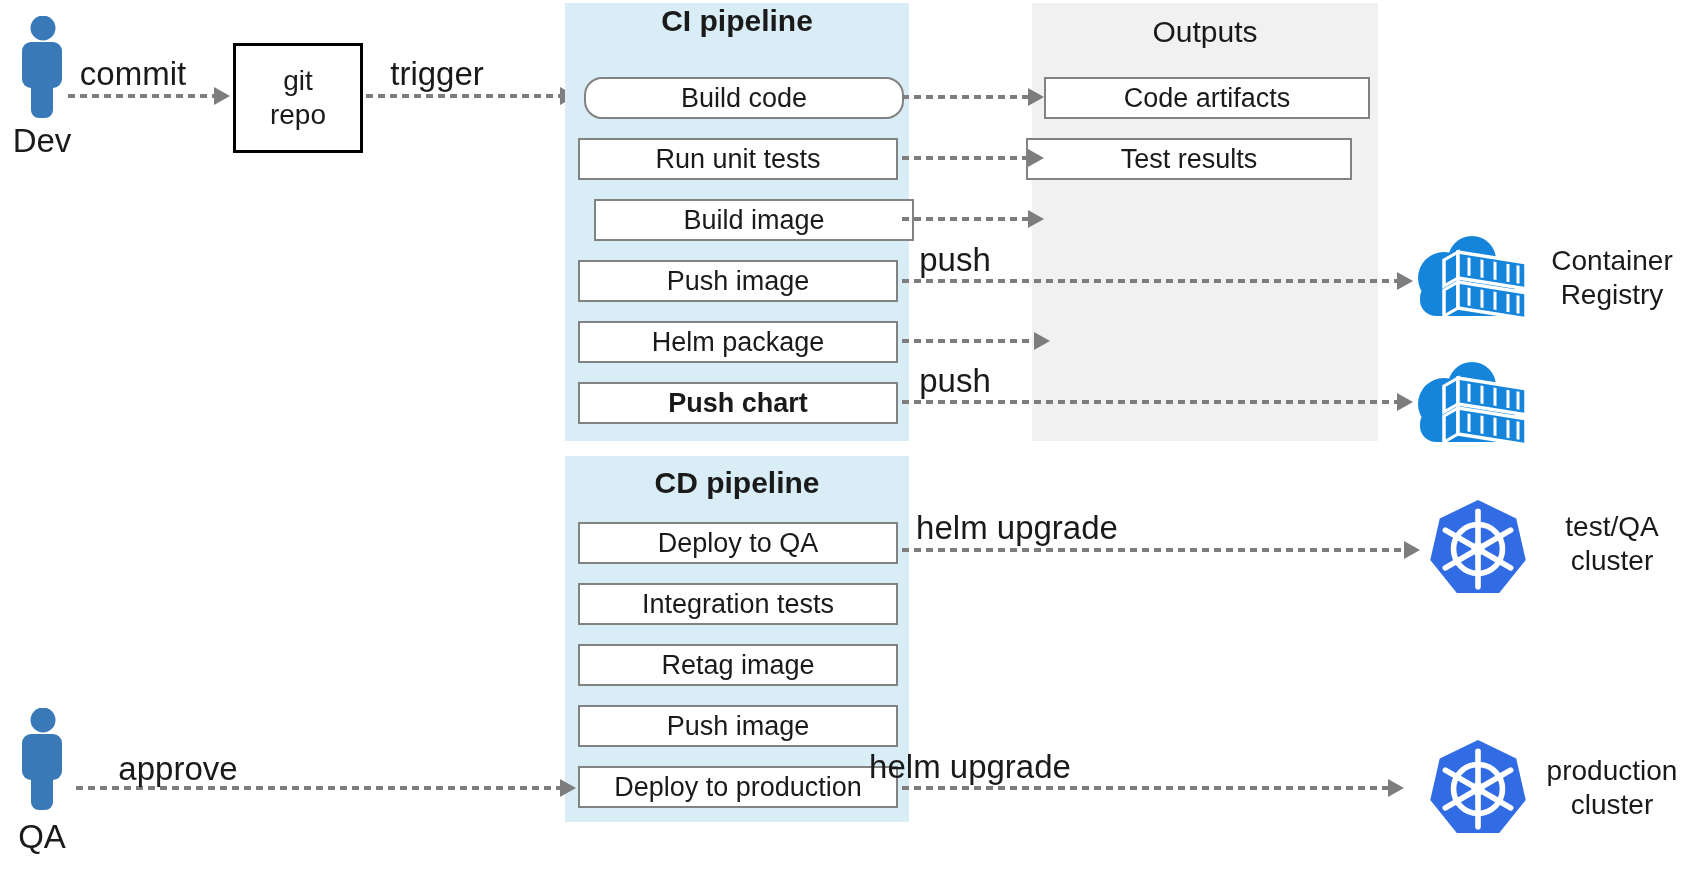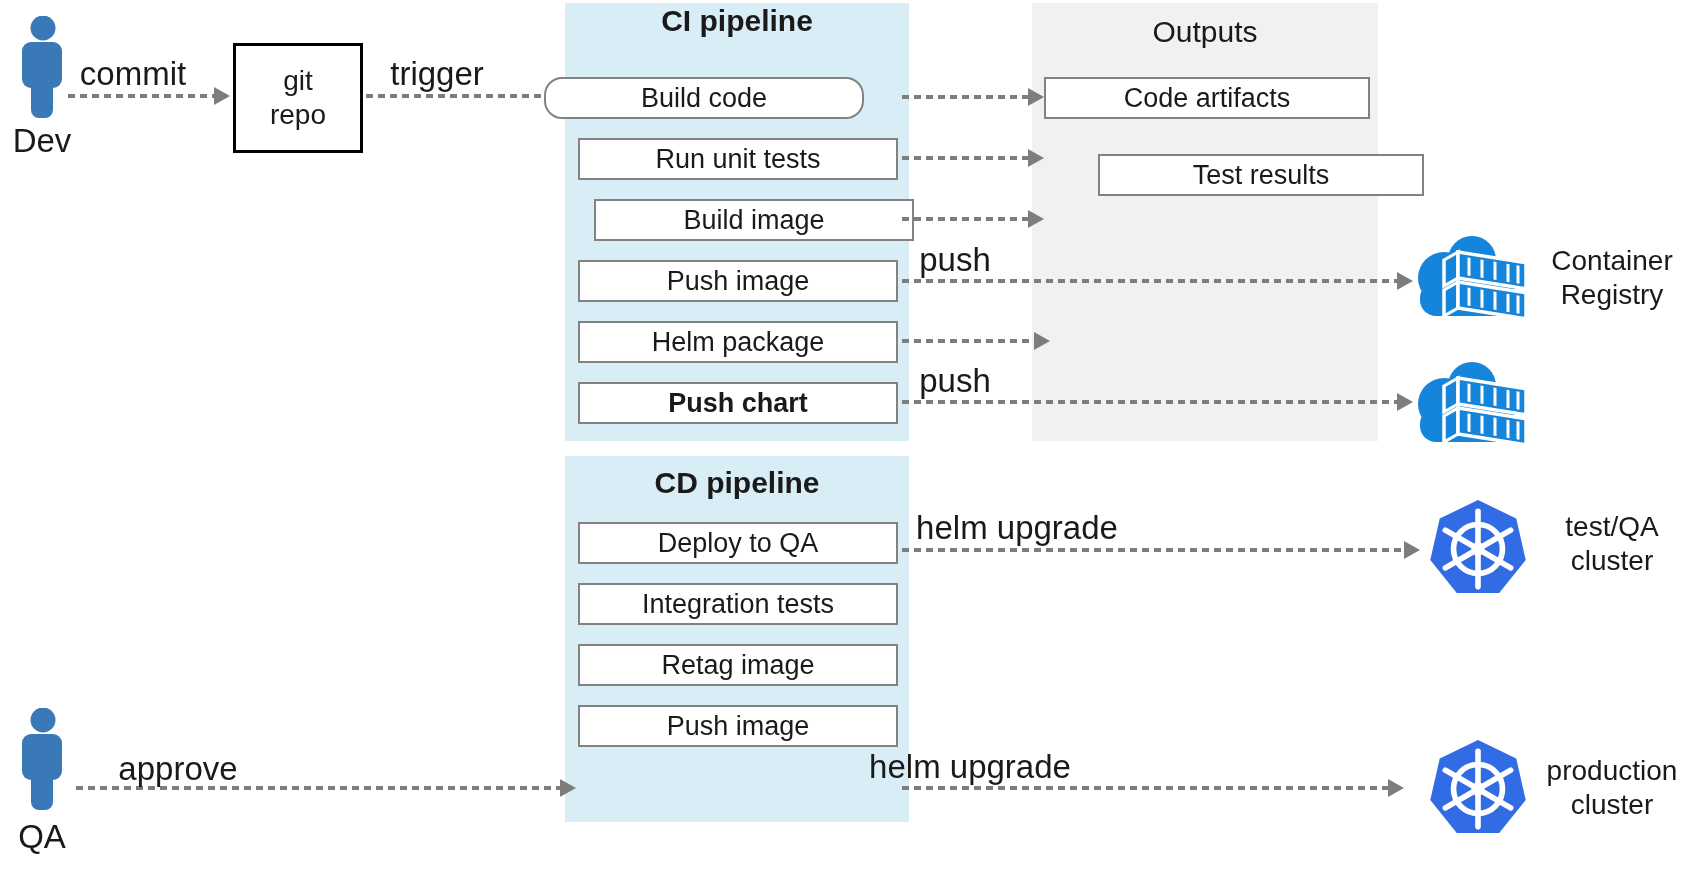--- a/index.html
+++ b/index.html
@@ -60,31 +60,31 @@
     <div>git</div>
     <div>repo</div>
   </div>
 
   <div class="dash" style="left:366px;top:94px;width:194px;"></div>
   <div class="ah" style="left:560px;top:87px;"></div>
   <div class="lbl" style="left:382px;top:57px;width:110px;">trigger</div>
 
   <div class="panel ci-bg" style="left:565px;top:3px;width:344px;height:438px;"></div>
   <div class="ptitle bold" style="left:565px;top:4px;width:344px;">CI pipeline</div>
-  <div class="stepbox" style="left:544px;top:77px;border-radius:18px;">Build code</div>
+  <div class="stepbox" style="left:584px;top:77px;border-radius:18px;">Build code</div>
   <div class="stepbox" style="left:578px;top:138px;">Run unit tests</div>
   <div class="stepbox" style="left:578px;top:199px;margin-left:16px;">Build image</div>
   <div class="stepbox" style="left:578px;top:260px;">Push image</div>
   <div class="stepbox" style="left:578px;top:321px;">Helm package</div>
   <div class="stepbox" style="left:578px;top:382px;font-weight:bold;">Push chart</div>
 
   <div class="panel out-bg" style="left:1032px;top:3px;width:346px;height:438px;"></div>
   <div class="ptitle" style="left:1032px;top:15px;width:346px;">Outputs</div>
   <div class="outbox" style="left:1044px;top:77px;">Code artifacts</div>
-  <div class="outbox" style="left:1098px;top:138px;margin-top:16px;">Test results</div>
+  <div class="outbox" style="left:1026px;top:138px;">Test results</div>
 
   <div class="dash" style="left:902px;top:95px;width:126px;"></div>
   <div class="ah" style="left:1028px;top:88px;"></div>
   <div class="dash" style="left:902px;top:156px;width:126px;"></div>
   <div class="ah" style="left:1028px;top:149px;"></div>
   <div class="dash" style="left:902px;top:217px;width:126px;"></div>
   <div class="ah" style="left:1028px;top:210px;"></div>
   <div class="dash" style="left:902px;top:339px;width:132px;"></div>
   <div class="ah" style="left:1034px;top:332px;"></div>
 
@@ -165,20 +165,21 @@
       </g>
     </svg>
   </div>
 
   <div class="panel ci-bg" style="left:565px;top:456px;width:344px;height:366px;"></div>
   <div class="ptitle bold" style="left:565px;top:466px;width:344px;">CD pipeline</div>
   <div class="stepbox" style="left:578px;top:522px;">Deploy to QA</div>
   <div class="stepbox" style="left:578px;top:583px;">Integration tests</div>
   <div class="stepbox" style="left:578px;top:644px;">Retag image</div>
   <div class="stepbox" style="left:578px;top:705px;">Push image</div>
+  <div class="stepbox" style="left:578px;top:766px;">Deploy to production</div>
 
   <div class="dash" style="left:902px;top:548px;width:502px;"></div>
   <div class="ah" style="left:1404px;top:541px;"></div>
   <div class="lbl" style="left:912px;top:511px;width:210px;">helm upgrade</div>
 
   <div class="abs" style="left:1427px;top:498px;">
     <svg width="102" height="102" viewBox="0 0 100 100">
       <polygon points="50,2 12.5,20.1 3.2,60.7 29.2,93.2 70.8,93.2 96.8,60.7 87.5,20.1" fill="#326CE5"></polygon>
       <g stroke="#fff" stroke-width="5.5" stroke-linecap="round" fill="none">
         <circle cx="50" cy="50" r="24"></circle>

